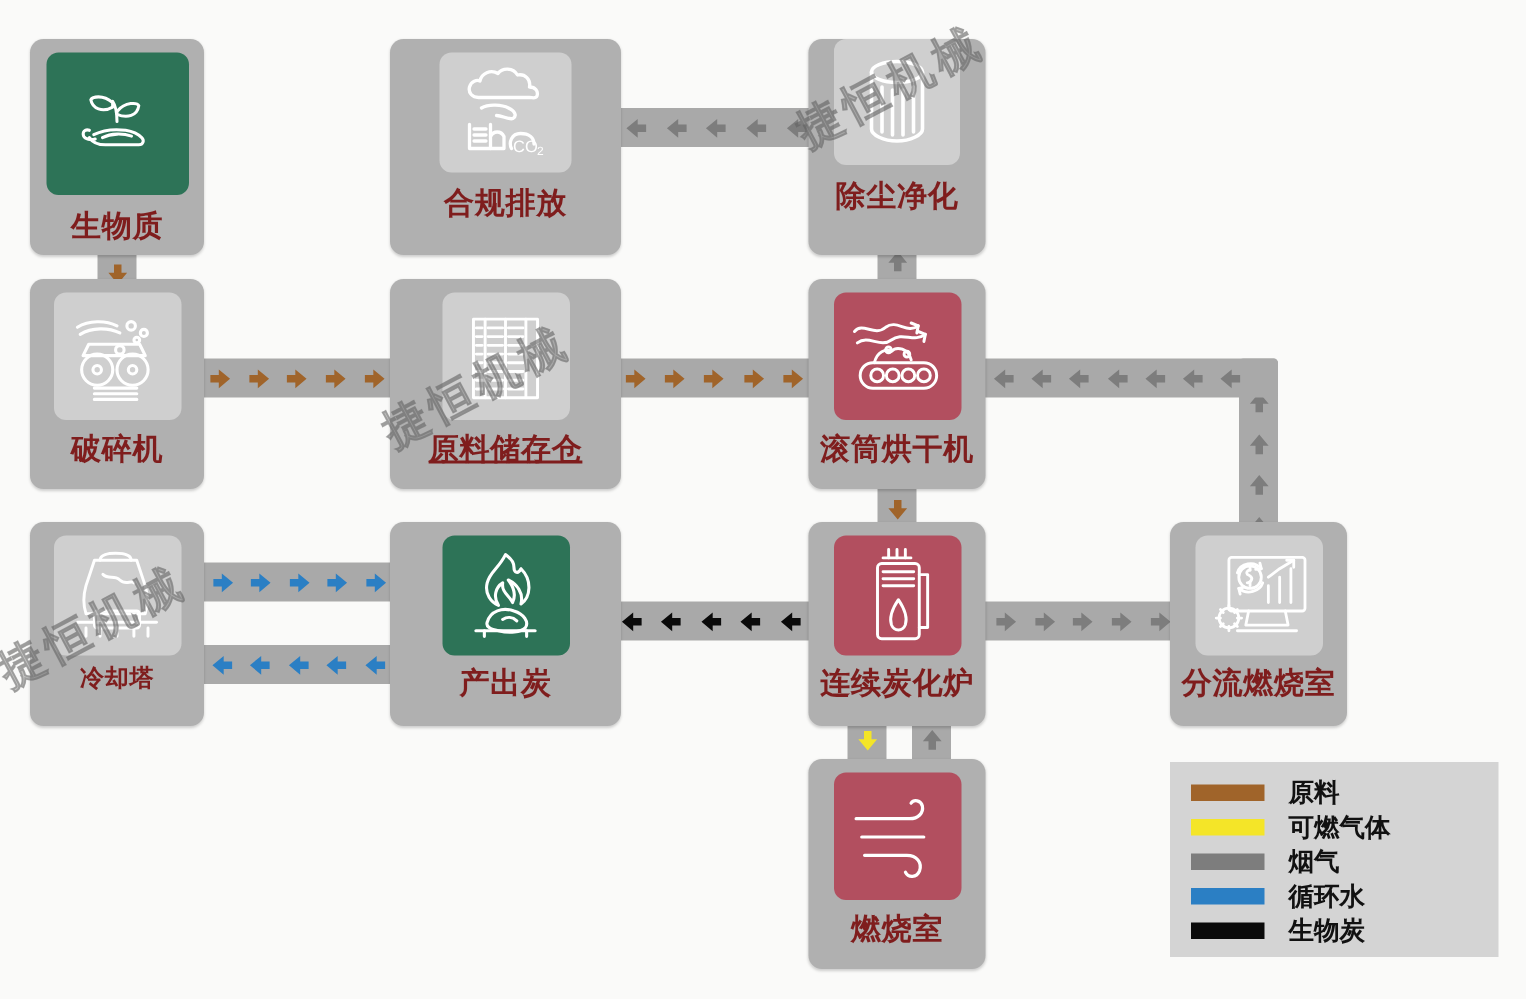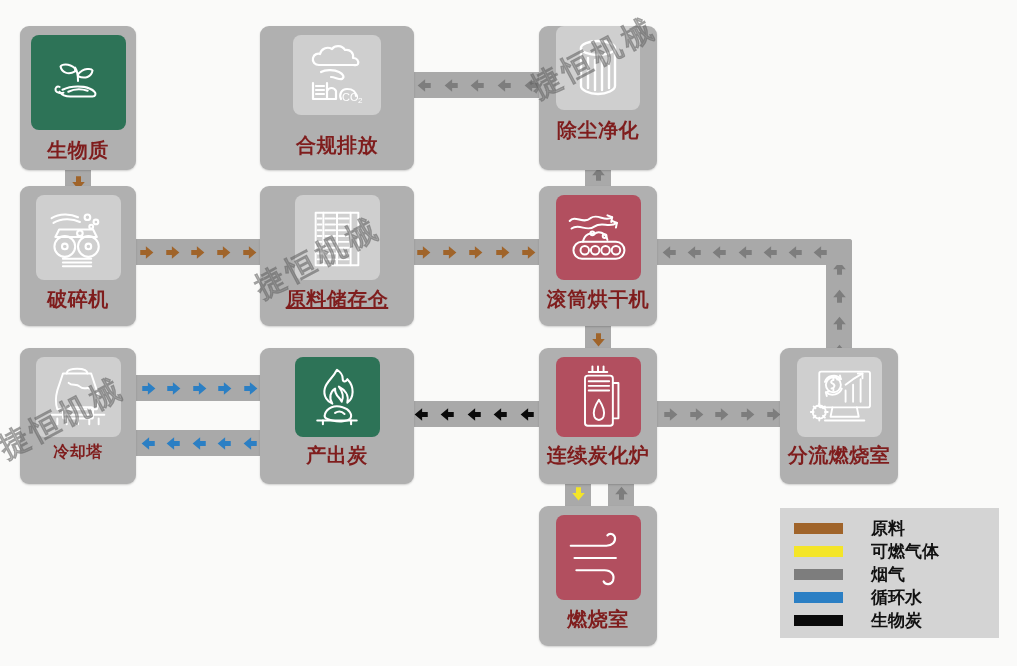--- a/index.html
+++ b/index.html
@@ -74,21 +74,21 @@
   
   #legend {
     position: absolute;
     background: #d4d4d4;
     z-index: 6;
     padding: 9px 12px 9px 14px;
     display: flex;
     flex-direction: column;
     justify-content: space-between;
   }
-  .leg-row { display: flex; align-items: center; gap: 28px; height: 23px; }
+  .leg-row { display: flex; align-items: center; gap: 16px; height: 23px; }
   .leg-sw  { width: 49px; height: 11px; flex: none; }
   .leg-tx  { font-size: 17px; font-weight: bold; color: #111; white-space: nowrap; }
 
   
   .wm {
     position: absolute;
     color: rgba(110,110,110,.40);
     font-size: 30px;
     font-weight: bold;
     letter-spacing: 4px;
@@ -436,21 +436,21 @@
         <path d="M18 26 C14 26 11 23 12 19 C13 15 17 14 19 15 C20 10 26 7 31 10 C34 6 41 6 44 11 C49 10 53 14 52 19 C56 19 58 22 57 25 C56 27 54 26 52 26 Z"></path>
         <path d="M20 33 C25 30 34 31 38 33 C42 35 44 38 41 40 C38 41 34 38 30 38"></path>
         <path d="M12 44 V60 H26 V44"></path>
         <path d="M15 47 H23 M15 51 H23 M15 55 H23"></path>
         <path d="M26 52 C28 48 33 48 35 52 V60 H26"></path>
         <path d="M40 60 C38 56 40 50 46 50 C52 50 55 53 55 57"></path>
         <text x="41" y="62" font-size="11" fill="#ffffff" stroke="none" font-family="sans-serif">CO</text>
         <text x="57" y="64" font-size="8" fill="#ffffff" stroke="none" font-family="sans-serif">2</text>
       </svg>
     </div>
-    <div class="lbl" style="font-size:20px; margin-top:17px;">合规排放</div>
+    <div class="lbl" style="font-size:20px; margin-top:7px;">合规排放</div>
   </div>
 
   <div class="node" style="left:539px; top:26px; width:118px; height:144px; padding-top:0;">
     <div class="tile tile-gray" style="width:84px; height:84px;">
       <svg width="60" height="64" viewBox="0 0 60 64" fill="none" stroke="#ffffff" stroke-width="2.4" stroke-linecap="round" stroke-linejoin="round">
         <ellipse cx="30" cy="12" rx="17" ry="7"></ellipse>
         <path d="M13 12 V50 C13 54 21 58 30 58 C39 58 47 54 47 50 V12"></path>
         <path d="M20 22 V52 M27 24 V54 M34 24 V54 M41 22 V52"></path>
       </svg>
     </div>

